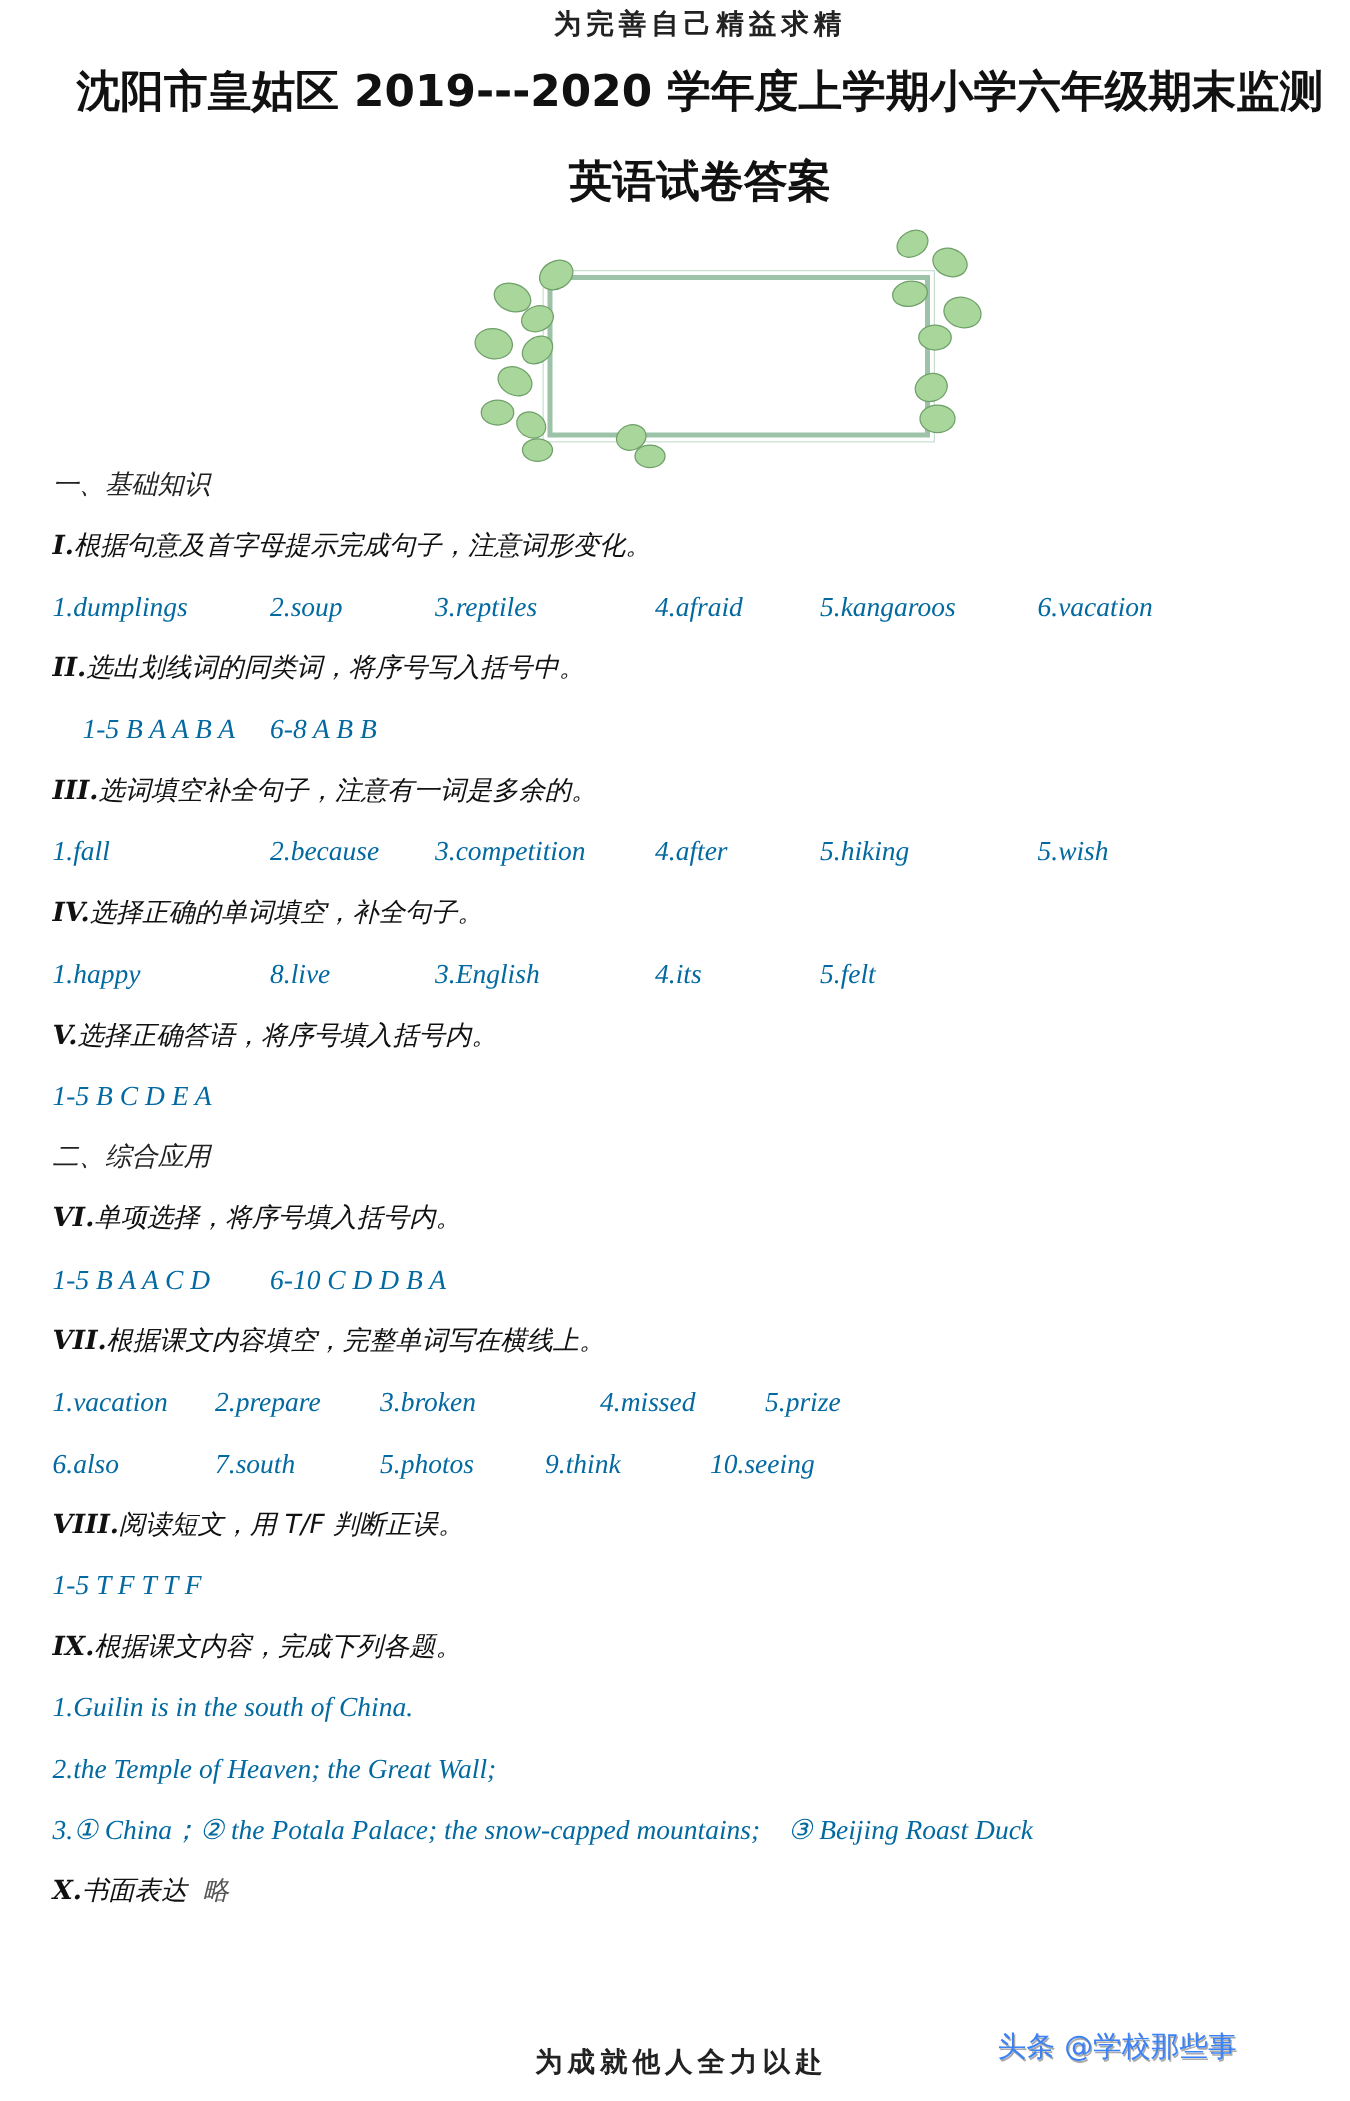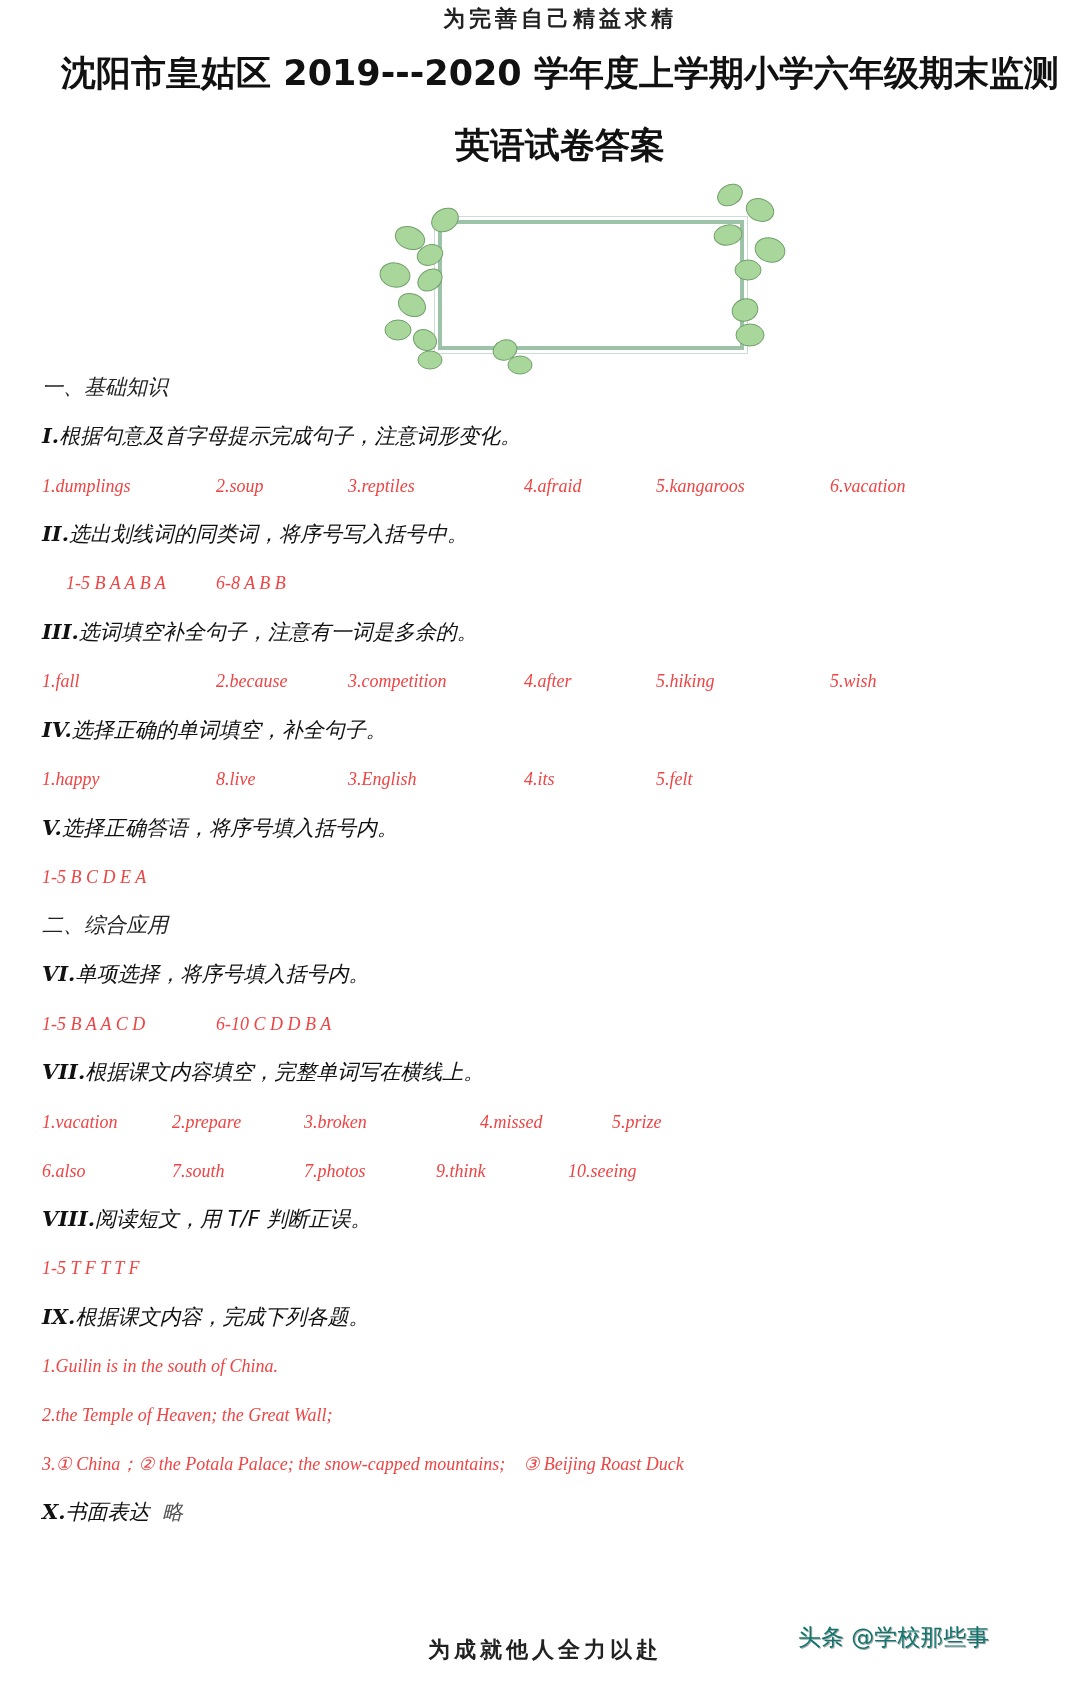--- a/index.html
+++ b/index.html
@@ -37,25 +37,25 @@
     letter-spacing: 14px; color: #1c6fb5;
   }
   .leaves { position: absolute; left: 0; top: 0; width: 430px; height: 200px; pointer-events: none; }
 
   .line { left: 22px; white-space: nowrap; font-size: 21px; line-height: 26px; font-style: italic; }
   .h-section {
     font-family: "DejaVu Sans", sans-serif; font-size: 21px; color: #222;
   }
   .h-q { font-family: "DejaVu Sans", sans-serif; font-size: 21px; color: #111; }
   .h-q b { font-family: "DejaVu Serif", serif; font-weight: bold; }
-  .ans { font-family: "Liberation Serif", "DejaVu Serif", serif; font-size: 18px; color: #ef4444; text-align: right; }
+  .ans { font-family: "Liberation Serif", "DejaVu Serif", serif; font-size: 22px; color: #0369a1; text-align: right; }
   .cell { position: absolute; white-space: nowrap; text-align: center; }
   .watermark {
     left: 778px; top: 1622px; font-family: "DejaVu Sans", sans-serif;
-    font-size: 23px; color: #0f766e; text-shadow: 1px 1px 0 #aaa;
+    font-size: 23px; color: #3b82f6; text-shadow: 1px 1px 0 #aaa;
   }
   .motto-bottom {
     left: 0; width: 1050px; top: 1635px; text-align: center;
     font-family: "DejaVu Serif", serif; font-weight: bold; font-size: 22px;
     letter-spacing: 4px; color: #222;
   }
 </style>
 </head>
 <body>
 
@@ -155,21 +155,21 @@
 <div class="abs line ans" style="top:1109px; width:1040px;">
   <span class="cell" style="left:0;">1.vacation</span>
   <span class="cell" style="left:130px;">2.prepare</span>
   <span class="cell" style="left:262px;">3.broken</span>
   <span class="cell" style="left:438px;">4.missed</span>
   <span class="cell" style="left:570px;">5.prize</span>
 </div>
 <div class="abs line ans" style="top:1158px; width:1040px;">
   <span class="cell" style="left:0;">6.also</span>
   <span class="cell" style="left:130px;">7.south</span>
-  <span class="cell" style="left:262px;">7.photos</span>
+  <span class="cell" style="left:262px;">5.photos</span>
   <span class="cell" style="left:394px;">9.think</span>
   <span class="cell" style="left:526px;">10.seeing</span>
 </div>
 
 <div class="abs line h-q" style="top:1206px;">
   <b>VIII.</b><span>阅读短文，用 T/F 判断正误。</span>
 </div>
 <div class="abs line ans" style="top:1255px;">1-5 T F T T F</div>
 
 <div class="abs line h-q" style="top:1304px;">

